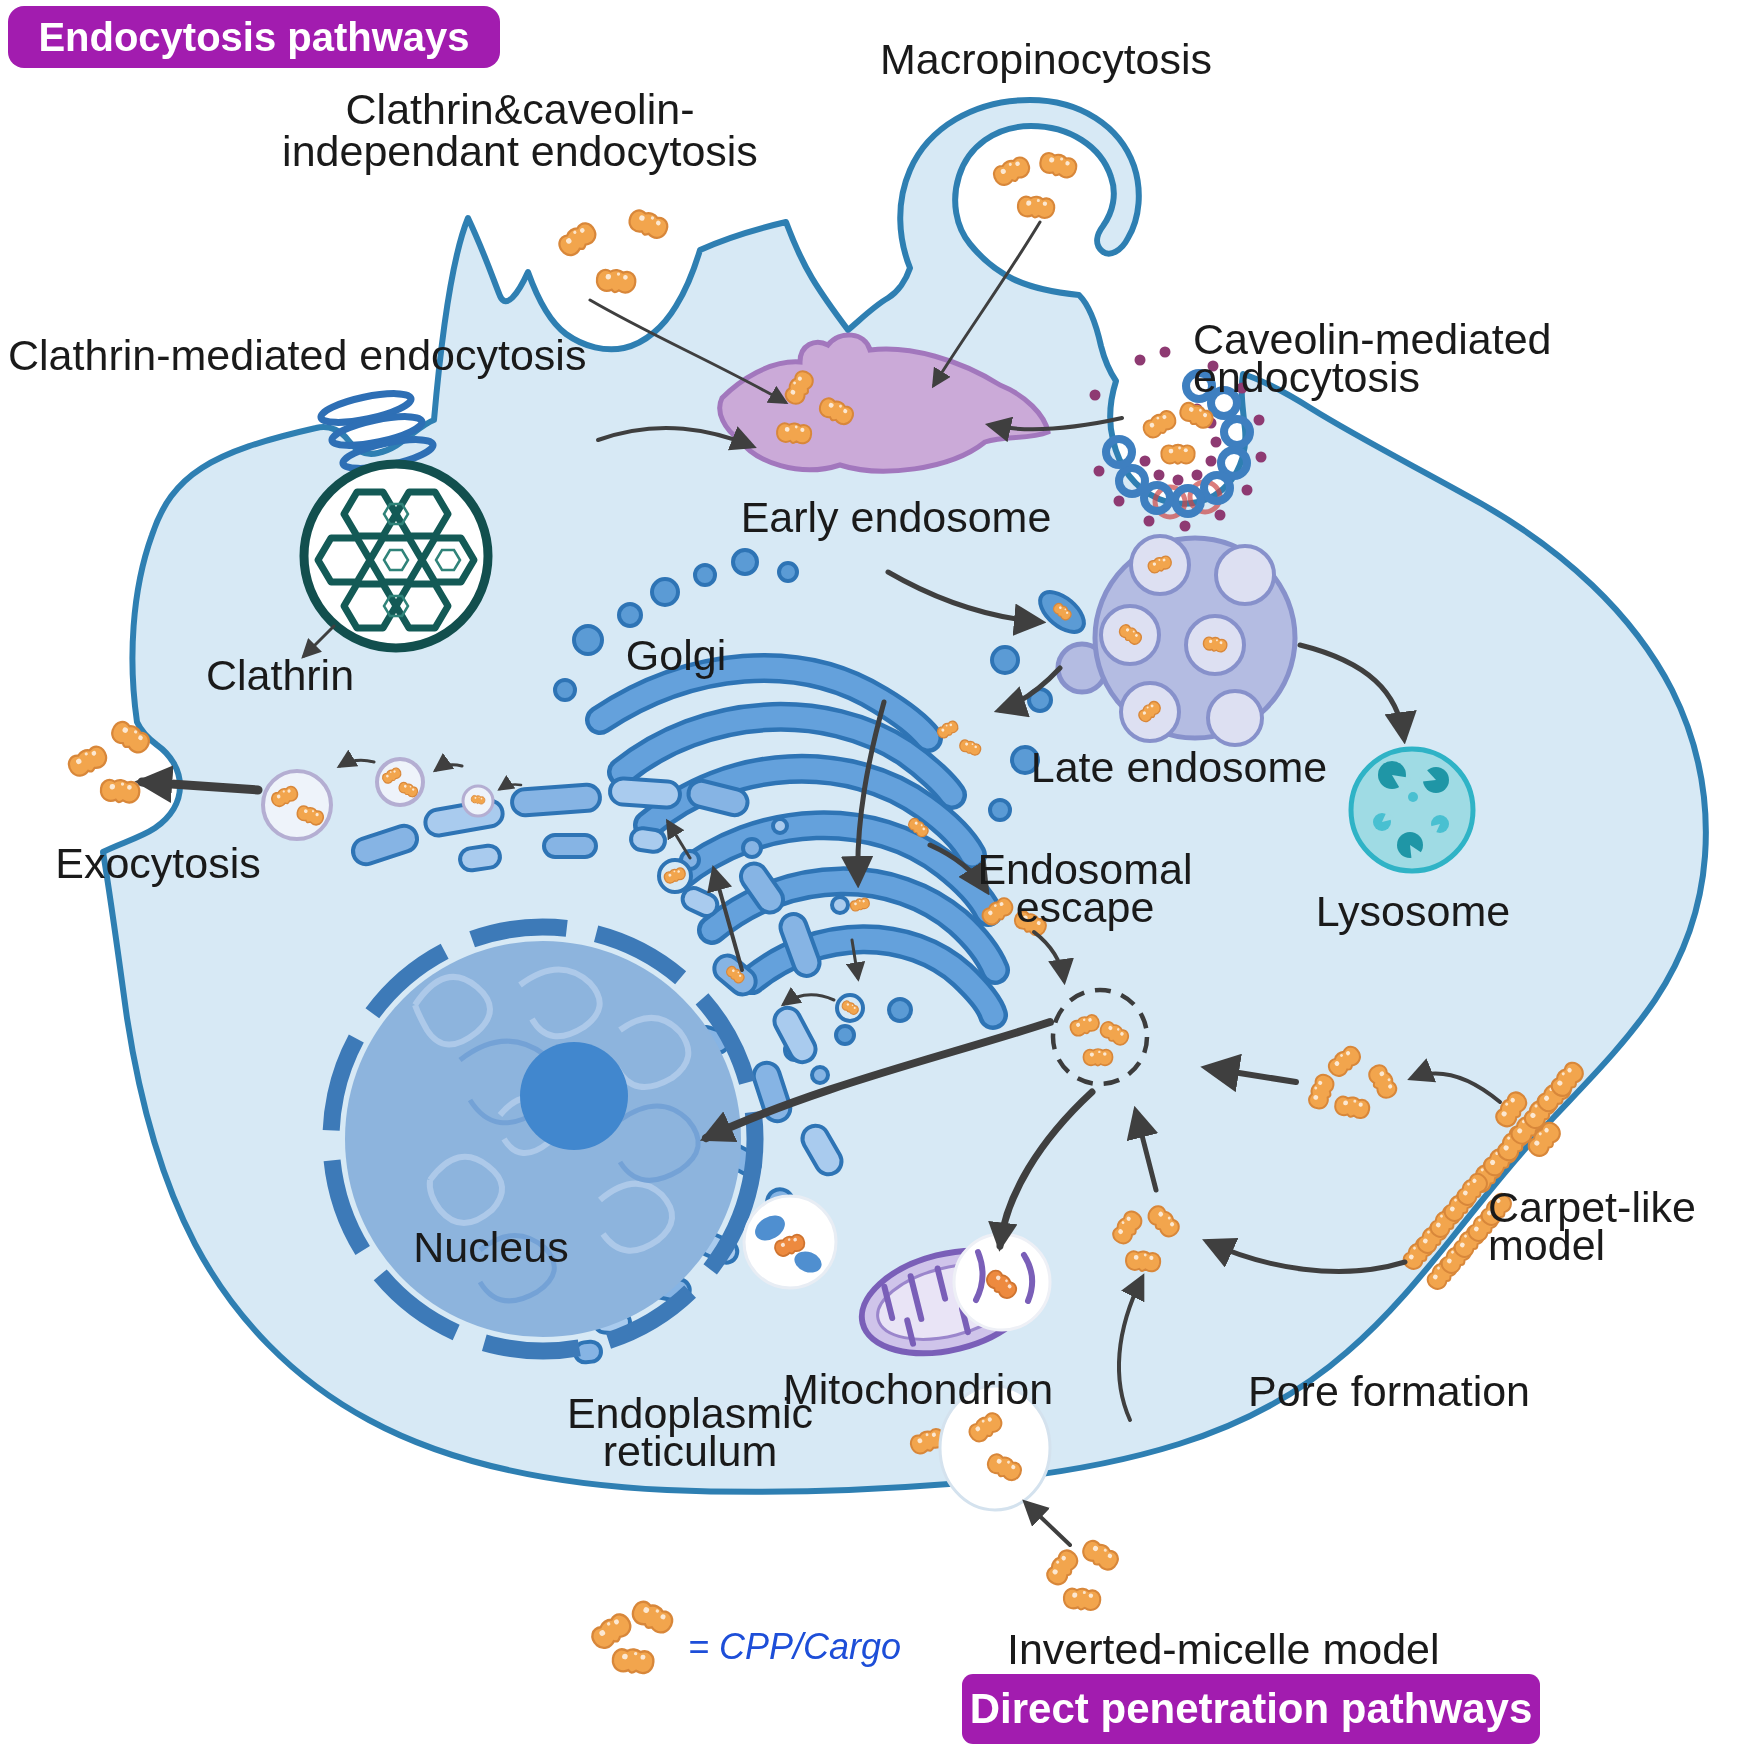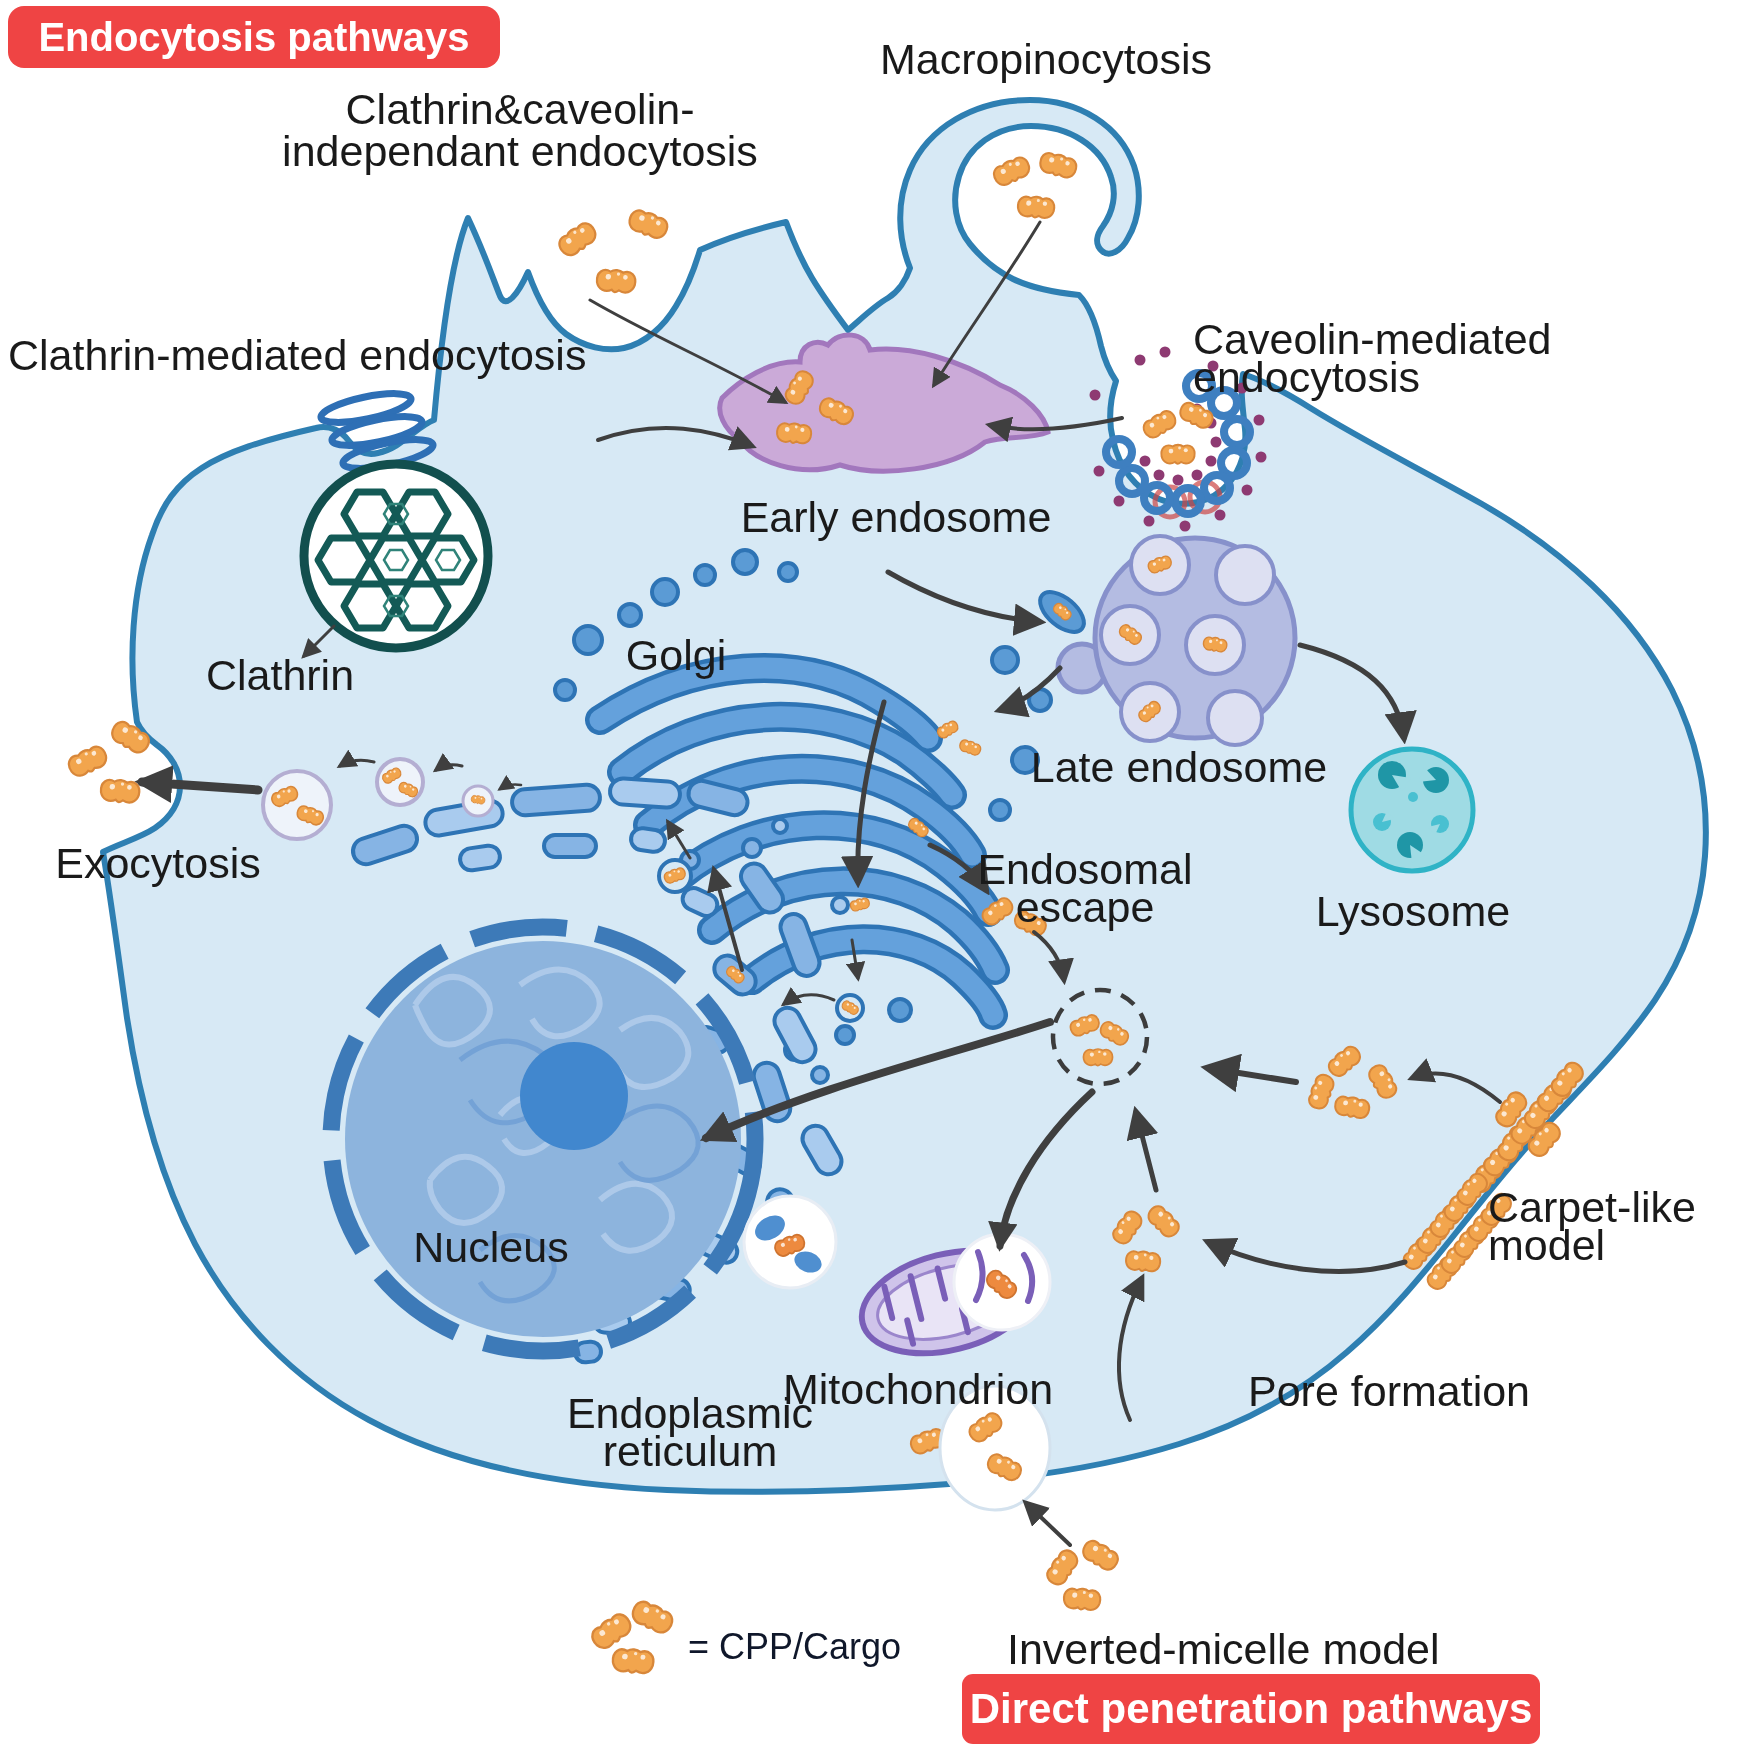--- a/index.html
+++ b/index.html
@@ -2,26 +2,26 @@
 <html><head>
 <meta charset="utf-8">
 <style>
   html,body{margin:0;padding:0;background:#ffffff;}
   #stage{position:relative;width:1750px;height:1751px;overflow:hidden;
          font-family:"Liberation Sans",sans-serif;background:#ffffff;}
   #art{position:absolute;left:0;top:0;}
   .lbl{position:absolute;font-size:43px;line-height:38px;color:#1a1a1a;
        white-space:pre-line;z-index:5;}
   .ctr{transform:translateX(-50%);text-align:center;}
-  .badge{position:absolute;z-index:6;background:#ef4444;color:#ffffff;
+  .badge{position:absolute;z-index:6;background:#a21caf;color:#ffffff;
          font-weight:bold;border-radius:16px;display:flex;
          align-items:center;justify-content:center;}
   #badge-endo{left:8px;top:6px;width:492px;height:62px;font-size:40px;}
   #badge-direct{left:962px;top:1674px;width:578px;height:70px;font-size:42px;border-radius:11px;}
-  #legend-text{position:absolute;left:688px;top:1626px;font-size:36px;color:#0f172a;z-index:5;}
+  #legend-text{position:absolute;left:688px;top:1626px;font-size:36px;color:#1d4ed8;z-index:5;font-style:italic;}
 </style>
 </head>
 <body>
 
 <div id="stage">
 
 <svg id="art" width="1750" height="1751" viewBox="0 0 1750 1751">
 <defs>
   <g id="cargo">
     <path style="fill:var(--cf,#f2a54d);stroke:var(--cs,#d8873a)" stroke-width="2.5" d="M -21 2 C -23 -9 -15 -15 -7 -11 C -3 -14 3 -14 7 -11 C 15 -15 23 -9 21 2 C 19 10 11 13 4 9 C 0 12 -1 12 -4 9 C -11 13 -19 10 -21 2 Z"></path>

